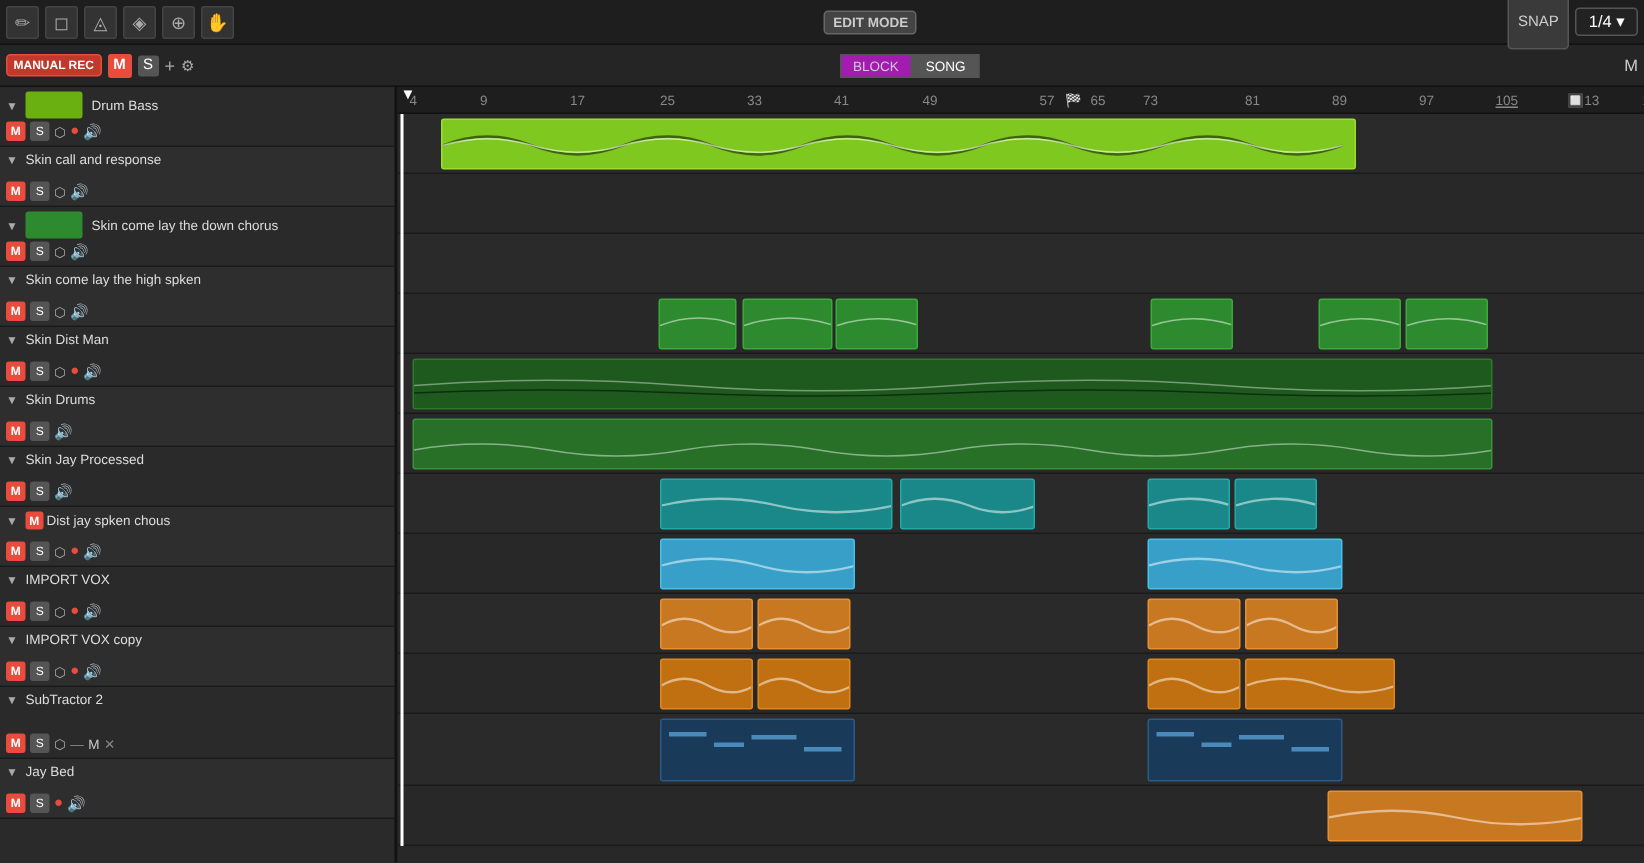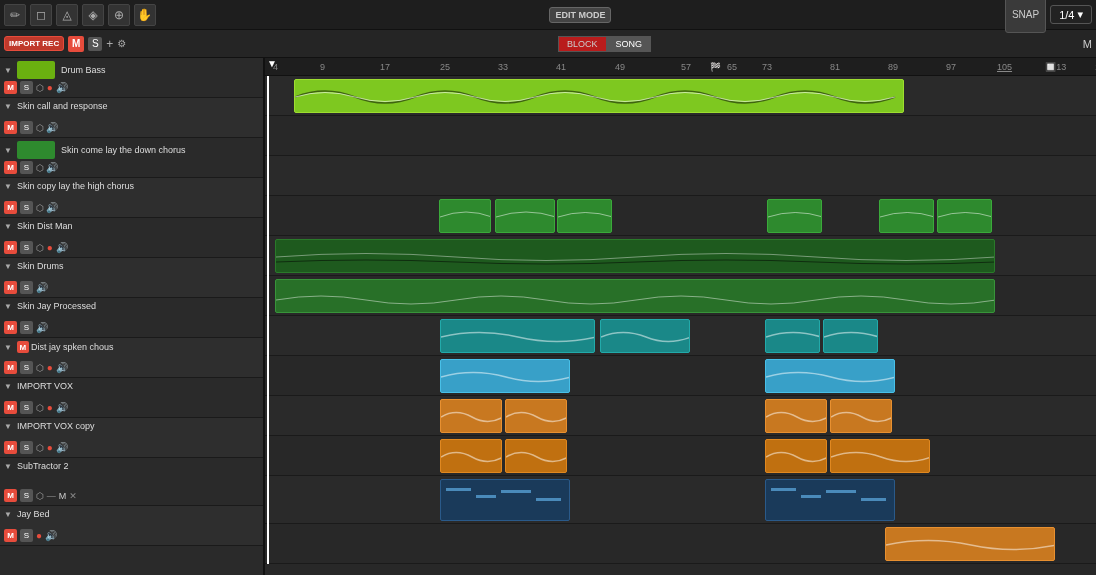--- a/index.html
+++ b/index.html
@@ -103,21 +103,21 @@
       display: flex; gap: 0;
     }
     .tab-btn {
       padding: 2px 8px;
       font-size: 9px;
       border: 1px solid #555;
       cursor: pointer;
       color: #ccc;
     }
     .tab-btn.active { background: #555; color: #fff; }
-    .tab-btn.inactive { background: #b91c1c; }
+    .tab-btn.inactive { background: #a21caf; }
 
     
     #main {
       display: flex;
       height: calc(575px - 58px);
       overflow: hidden;
     }
 
     
     #track-list {
@@ -261,21 +261,21 @@
   <button class="edit-mode-btn">EDIT MODE</button>
   <div style="flex:1"></div>
   <button class="snap-btn">SNAP</button>
   <div class="quantize-display">
     <span>1/4</span>
     <span>▾</span>
   </div>
 </div>
 
 <div id="second-bar">
-  <button class="manual-rec-btn">IMPORT REC</button>
+  <button class="manual-rec-btn">MANUAL REC</button>
   <div class="m-badge">M</div>
   <div class="s-badge">S</div>
   <span style="color:#aaa;font-size:12px;cursor:pointer">+</span>
   <span style="color:#aaa;font-size:10px;cursor:pointer">⚙</span>
   <div style="flex:1"></div>
   <div class="block-song-tabs">
     <button class="tab-btn inactive">BLOCK</button>
     <button class="tab-btn active">SONG</button>
   </div>
   <div style="flex:1"></div>
@@ -324,21 +324,21 @@
         <div class="ctrl-m">M</div>
         <div class="ctrl-s">S</div>
         <span style="color:#aaa;font-size:9px;">⬡</span>
         <span class="ctrl-vol">🔊</span>
       </div>
     </div>
 
     <div class="track-row" style="height:40px;background:#2e2e2e;display:flex;flex-direction:column;justify-content:space-between;padding:3px 4px;">
       <div style="display:flex;align-items:center;gap:2px;">
         <span class="track-arrow">▼</span>
-        <span class="track-name">Skin copy lay the high chorus</span>
+        <span class="track-name">Skin come lay the high spken</span>
       </div>
       <div class="track-controls">
         <div class="ctrl-m">M</div>
         <div class="ctrl-s">S</div>
         <span style="color:#aaa;font-size:9px;">⬡</span>
         <span class="ctrl-vol">🔊</span>
       </div>
     </div>
 
     <div class="track-row" style="height:40px;background:#2a2a2a;display:flex;flex-direction:column;justify-content:space-between;padding:3px 4px;">
@@ -458,21 +458,21 @@
 
       <div style="position:absolute;left:2px;top:0;color:#fff;font-size:10px;">▼</div>
 
       <span style="position:absolute;left:8px;">4</span>
       <span style="position:absolute;left:55px;">9</span>
       <span style="position:absolute;left:115px;">17</span>
       <span style="position:absolute;left:175px;">25</span>
       <span style="position:absolute;left:233px;">33</span>
       <span style="position:absolute;left:291px;">41</span>
       <span style="position:absolute;left:350px;">49</span>
-      <span style="position:absolute;left:416px;">57</span>
+      <span style="position:absolute;left:428px;">57</span>
       <span style="position:absolute;left:445px;">🏁</span>
       <span style="position:absolute;left:462px;">65</span>
       <span style="position:absolute;left:497px;">73</span>
       <span style="position:absolute;left:565px;">81</span>
       <span style="position:absolute;left:623px;">89</span>
       <span style="position:absolute;left:681px;">97</span>
       <span style="position:absolute;left:732px;text-decoration:underline;">105</span>
       <span style="position:absolute;left:780px;">🔲13</span>
       <span style="position:absolute;left:830px;">121</span>
 

